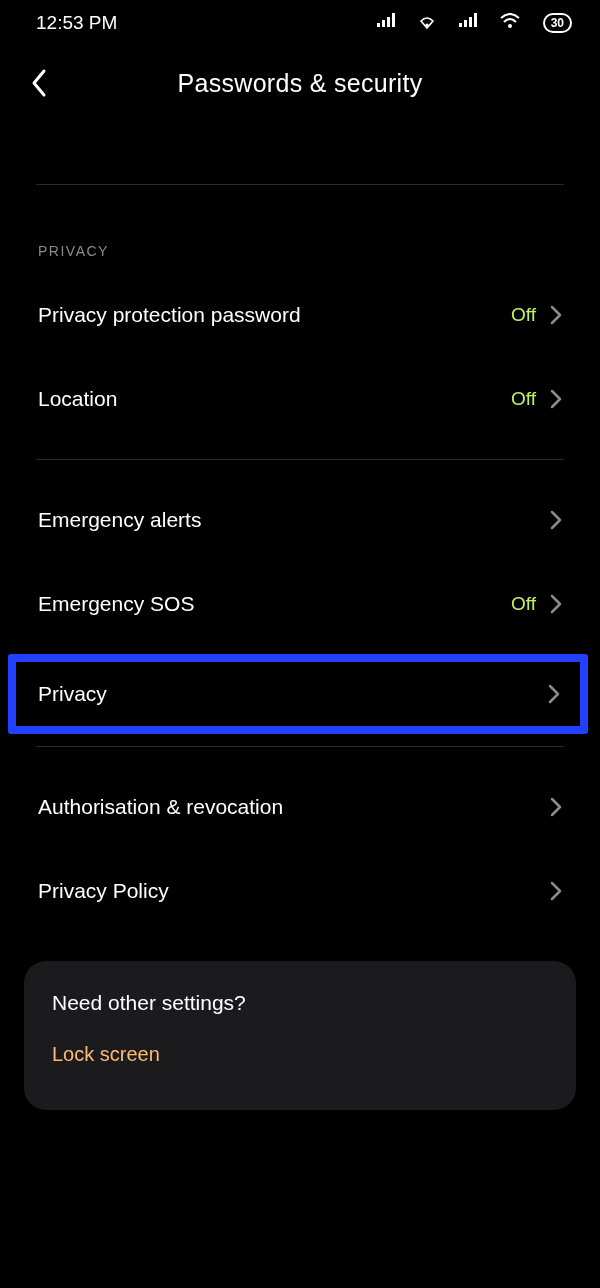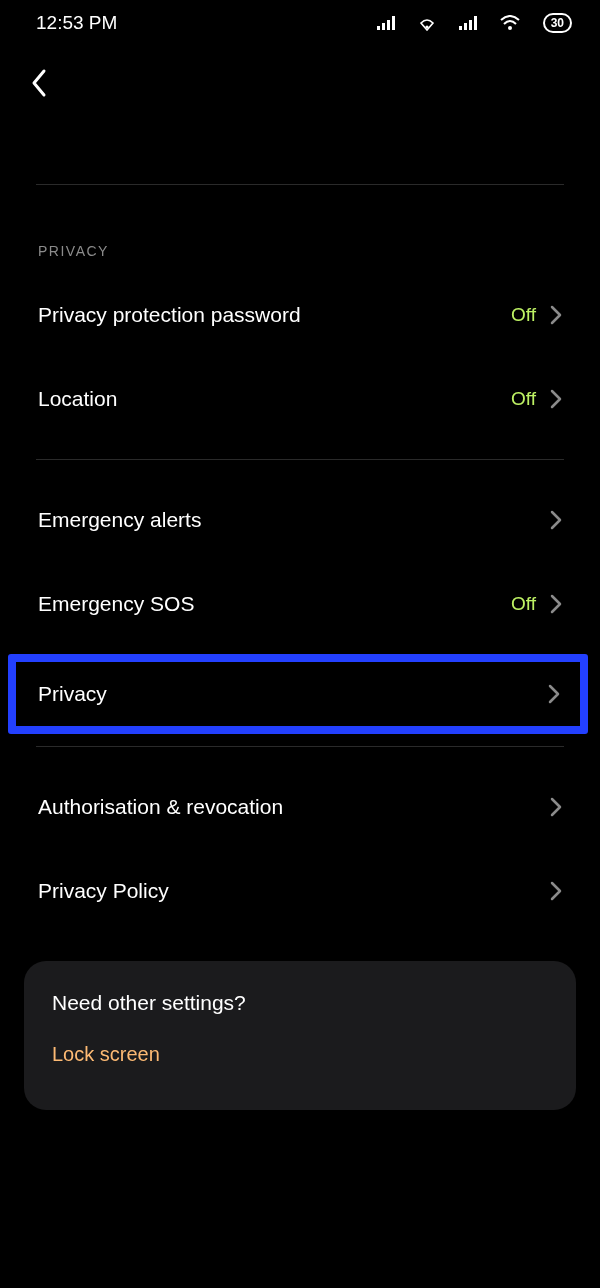--- a/index.html
+++ b/index.html
@@ -13,21 +13,21 @@
   }
   .statusbar {
     display: flex;
     justify-content: space-between;
     align-items: center;
     padding: 8px 28px 4px 36px;
     height: 42px;
     font-size: 19px;
     font-weight: 500;
   }
-  .status-right { display: flex; align-items: center; gap: 23px; }
+  .status-right { display: flex; gap: 23px; }
   .status-right svg { display: block; }
   .header {
     display: flex;
     align-items: center;
     padding: 26px 30px 24px 30px;
   }
   .back { width: 40px; display:flex; align-items:center; }
   .title {
     flex: 1;
     text-align: center;
@@ -144,20 +144,21 @@
     <span class="batt-pill">30</span>
   </div>
 </div>
 
 <div class="header">
   <span class="back">
     <svg width="18" height="30" viewBox="0 0 18 30">
         <polyline points="14,3 4,15 14,27" fill="none" stroke="#fff" stroke-width="3" stroke-linecap="round" stroke-linejoin="round"></polyline>
       </svg>
   </span>
+  <div class="title">Passwords &amp; security</div>
 </div>
 
 <div class="spacer-block"></div>
 <div class="divider"></div>
 
 <div class="section-header">PRIVACY</div>
 
 <div class="row">
   <span class="label">Privacy protection password</span>
   <span class="right">

